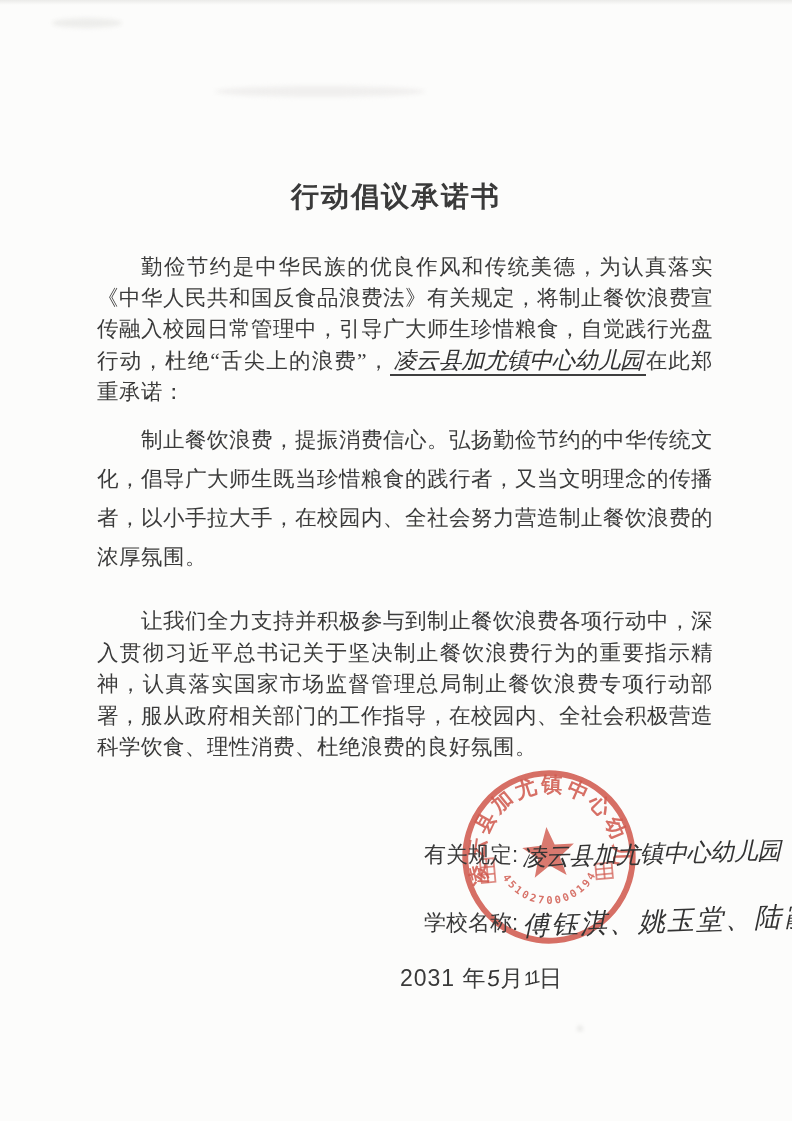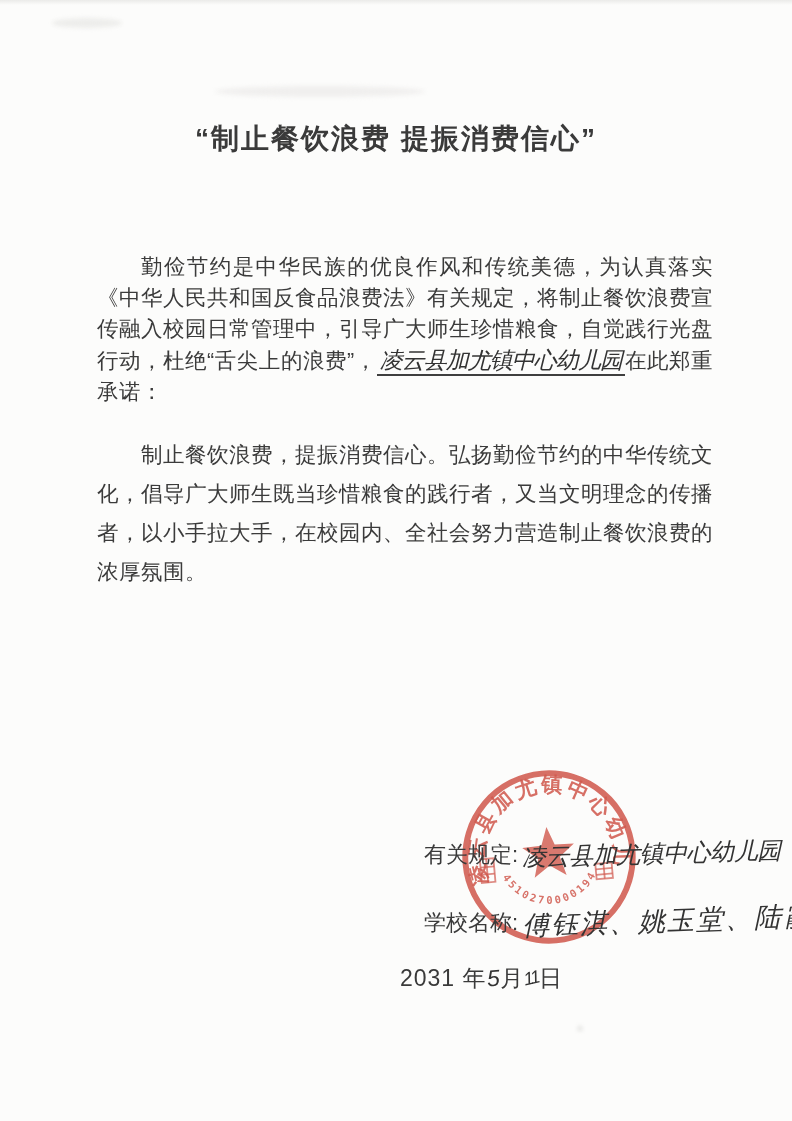--- a/index.html
+++ b/index.html
@@ -27,23 +27,24 @@
   }
   .title.line1{top:120px;}
   .title.line2{top:178px;}
 
   .para{
     position:absolute;left:97px;width:616px;
     font-size:21.5px;line-height:31px;
     text-align:justify;text-indent:44px;
     color:#3b3b3b;letter-spacing:0.5px;
     margin:0;
+    font-family:Liberation Serif, serif;
   }
   .para.p1{top:252px;}
-  .para.p2{top:436px;line-height:39px;}
+  .para.p2{top:421px;line-height:39px;}
   .para.p3{top:606px;line-height:31.5px;}
 
   .hand{
     font-style:italic;
     color:#333;
     font-weight:400;
   }
   .hand.inline-underlined{
     border-bottom:2px solid #3f3f3f;
     padding:0 3px 1px 3px;
@@ -85,26 +86,27 @@
 </head>
 <body>
 
 <div class="page">
 
   <div class="edge-top"></div>
   <div class="smudge s1"></div>
   <div class="smudge s2"></div>
   <div class="smudge s3"></div>
 
-  <div class="title line1">“制止餐饮浪费 提振消费信心”</div>
+  <div class="title line2">行动倡议承诺书</div>
 
   <p class="para p1"><span>勤俭节约是中华民族的优良作风和传统美德，为认真落实《中华人民共和国反食品浪费法》有关规定，将制止餐饮浪费宣传融入校园日常管理中，引导广大师生珍惜粮食，自觉践行光盘行动，杜绝“舌尖上的浪费”，</span><span class="hand inline-underlined">凌云县加尤镇中心幼儿园</span><span>在此郑重承诺：</span></p>
 
   <p class="para p2">制止餐饮浪费，提振消费信心。弘扬勤俭节约的中华传统文化，倡导广大师生既当珍惜粮食的践行者，又当文明理念的传播者，以小手拉大手，在校园内、全社会努力营造制止餐饮浪费的浓厚氛围。</p>
 
+  <p class="para p3">让我们全力支持并积极参与到制止餐饮浪费各项行动中，深入贯彻习近平总书记关于坚决制止餐饮浪费行为的重要指示精神，认真落实国家市场监督管理总局制止餐饮浪费专项行动部署，服从政府相关部门的工作指导，在校园内、全社会积极营造科学饮食、理性消费、杜绝浪费的良好氛围。</p>
 
   <svg class="seal" viewBox="0 0 200 200" xmlns="http://www.w3.org/2000/svg">
     <defs>
       <path id="arcTop" d="M 32.3 124.6 A 72 72 0 1 1 167.7 124.6" fill="none"></path>
       <path id="arcBottom" d="M 45 112 A 58 58 0 0 0 155 112" fill="none"></path>
     </defs>
     <circle cx="100" cy="100" r="92" fill="none" stroke="#cf4a3e" stroke-width="6.5" stroke-opacity="0.88"></circle>
     <polygon points="100,67 107.4,86.9 128.5,87.7 111.9,100.9 117.6,121.3 100,109.5 82.4,121.3 88.1,100.9 71.5,87.7 92.7,86.9" fill="#cf4a3e" fill-opacity="0.82"></polygon>
     <text font-size="23" fill="#cf4a3e" fill-opacity="0.88" letter-spacing="2" font-family="'DejaVu Sans',sans-serif" font-weight="600">
       <textPath href="#arcTop" startOffset="2" textLength="292" lengthAdjust="spacing">凌云县加尤镇中心幼儿园</textPath>

